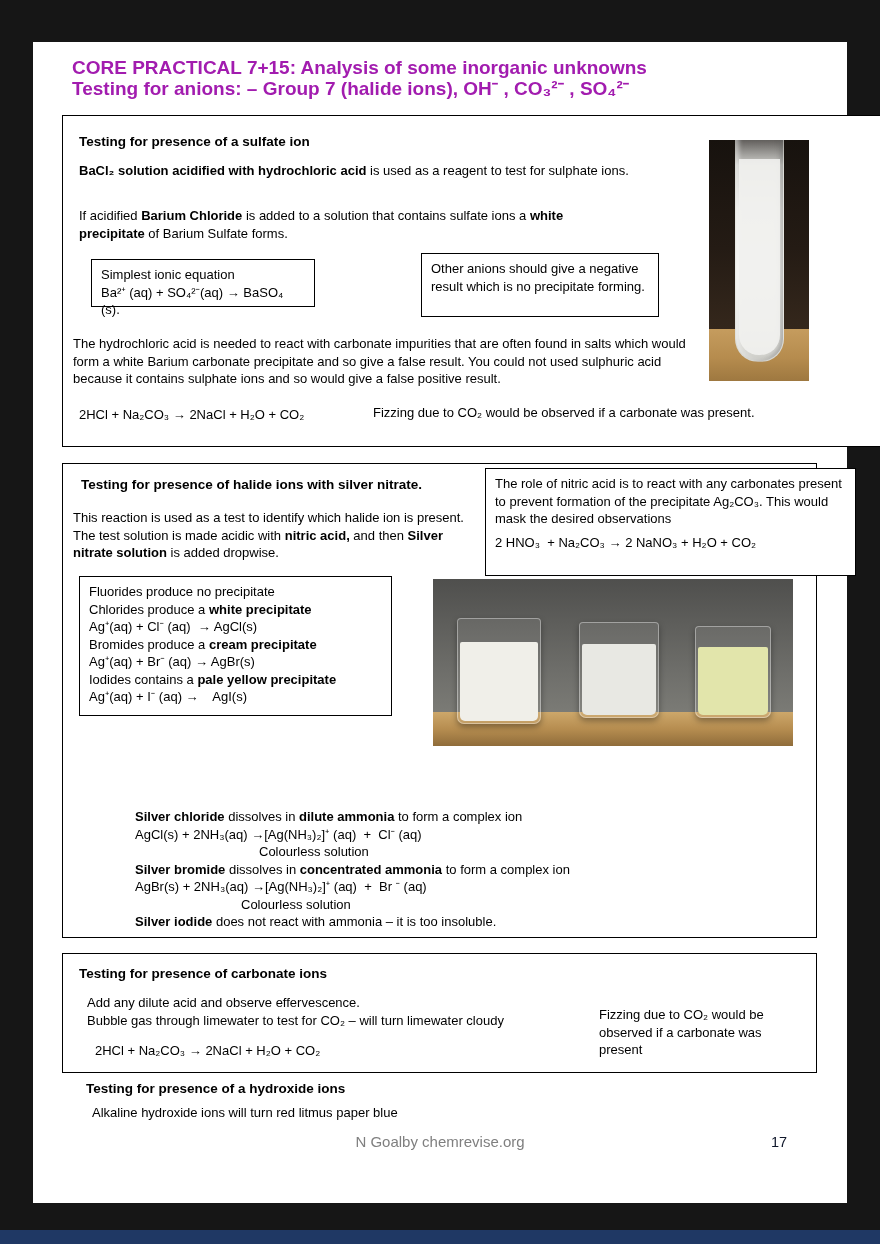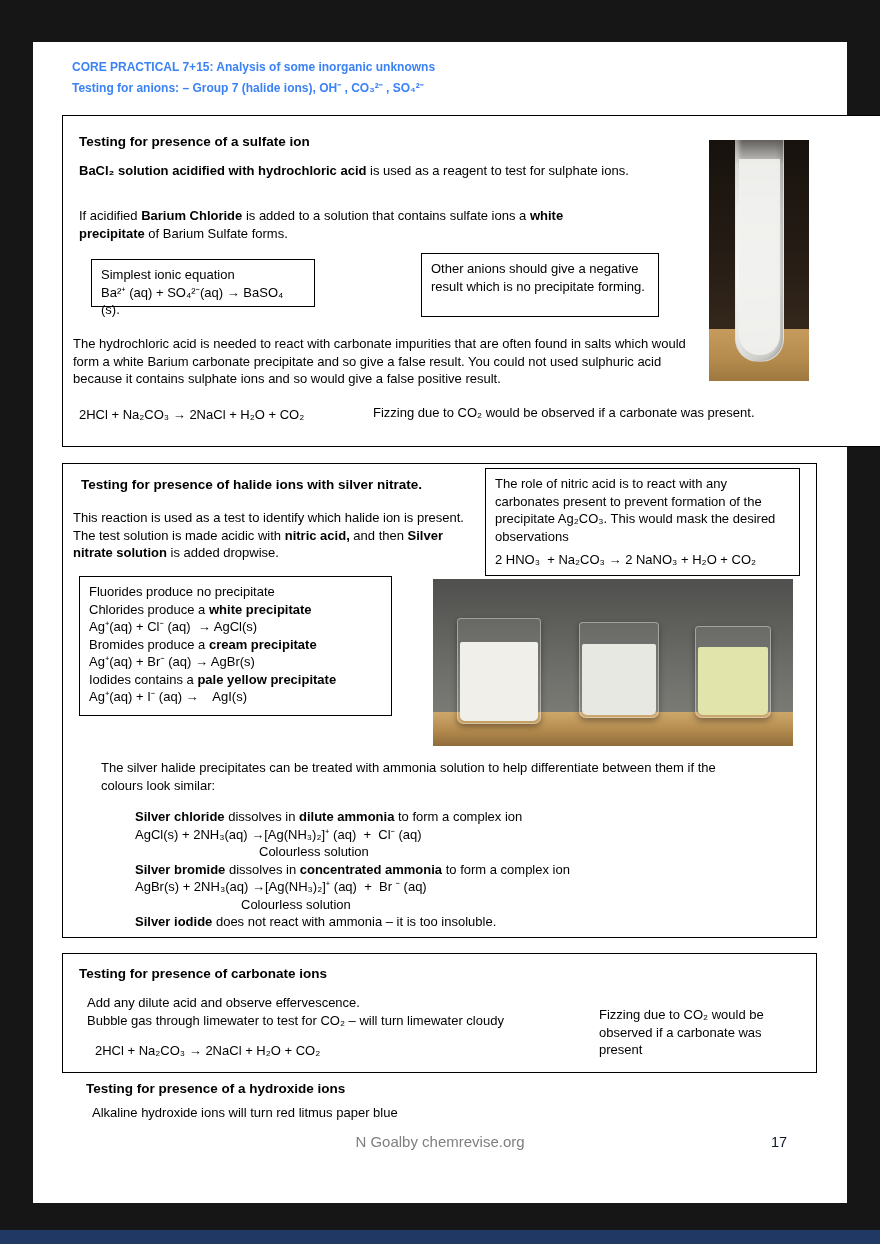--- a/index.html
+++ b/index.html
@@ -3,21 +3,21 @@
 <meta charset="utf-8">
 <style>
   html,body { margin:0; padding:0; background:#101010; }
   .canvas { position:relative; width:880px; height:1244px; overflow:hidden;
             background:#161616; font-family:"Liberation Sans", sans-serif; }
   .page { position:absolute; left:33px; top:42px; width:814px; height:1161px; background:#ffffff; }
   .bottom-bar { position:absolute; left:0; top:1230px; width:880px; height:14px; }
   .abs { position:absolute; }
   .t  { font-size:13px; line-height:17.5px; color:#000; }
   .h  { font-size:13.5px; line-height:17px; font-weight:bold; color:#000; }
-  .title { font-size:12px; line-height:21px; font-weight:bold; color:#3b82f6; }
+  .title { font-size:19px; line-height:21px; font-weight:bold; color:#a21caf; }
   .just { text-align:justify; }
   .pre { white-space:pre-wrap; }
   .box { position:absolute; border:1px solid #000; background:#fff; box-sizing:border-box; }
   .innerbox { position:absolute; border:1px solid #000; background:#fff; box-sizing:border-box; padding:6px 9px; }
   .footer-credit { font-size:15px; color:#7f7f7f; text-align:center; }
   .footer-page { font-size:14.5px; color:#0f172a; }
 
   
   .photo1 { width:100px; height:241px; overflow:hidden;
             background:linear-gradient(180deg,#17120e 0%,#241b14 45%,#33261b 75%,#3a2c1f 100%); }
@@ -83,21 +83,21 @@
         <div class="p1-tube">
           <div class="p1-precip" style="background: rgb(241, 241, 238);"></div>
         </div>
       </div>
     </div>
 
     <div class="box" style="left:29px; top:421px; width:755px; height:475px;">
 
       <div class="abs h" style="left:18px; top:12px;">Testing for presence of halide ions with silver nitrate.</div>
 
-      <div class="innerbox" style="left:422px; top:4px; width:315px; height:108px;">
+      <div class="innerbox" style="left:422px; top:4px; width:371px; height:108px;">
         <div class="t">The role of nitric acid is to react with any carbonates present to prevent formation of the precipitate Ag₂CO₃. This would mask the desired observations</div>
         <div class="t pre" style="margin-top:6px;">2 HNO₃  + Na₂CO₃ → 2 NaNO₃ + H₂O + CO₂</div>
       </div>
 
       <div class="abs t" style="left:10px; top:45px; width:398px;"><span>This reaction is used as a test to identify which halide ion is present. The test solution is made acidic with </span><span style="font-weight: bold;">nitric acid,</span><span> and then </span><span style="font-weight: bold;">Silver nitrate solution</span><span> is added dropwise.</span></div>
 
       <div class="innerbox" style="left:16px; top:112px; width:313px; height:140px;">
         <div class="t pre"><span>Fluorides produce no precipitate</span></div>
         <div class="t pre"><span>Chlorides produce a </span><span style="font-weight: bold;">white precipitate</span></div>
         <div class="t pre"><span>Ag⁺(aq) + Cl⁻ (aq)  → AgCl(s)</span></div>
@@ -113,21 +113,20 @@
           <div class="liquid" style="background: rgb(240, 239, 233);"></div>
         </div>
         <div class="beaker bk2">
           <div class="liquid" style="background: rgb(232, 232, 227);"></div>
         </div>
         <div class="beaker bk3">
           <div class="liquid" style="background: rgb(226, 229, 171);"></div>
         </div>
       </div>
 
-      <div class="abs t" style="left:38px; top:295px; width:648px;">The silver halide precipitates can be treated with ammonia solution to help differentiate between them if the colours look similar:</div>
 
       <div class="abs" style="left:72px; top:344px; width:600px;">
         <div class="t pre"><span style="font-weight: bold;">Silver chloride</span><span> dissolves in </span><span style="font-weight: bold;">dilute ammonia</span><span> to form a complex ion</span></div>
         <div class="t pre"><span>AgCl(s) + 2NH₃(aq) →[Ag(NH₃)₂]⁺ (aq)  +  Cl⁻ (aq)</span></div>
         <div class="t pre" style="margin-left:124px;"><span>Colourless solution</span></div>
         <div class="t pre"><span style="font-weight: bold;">Silver bromide</span><span> dissolves in </span><span style="font-weight: bold;">concentrated ammonia</span><span> to form a complex ion</span></div>
         <div class="t pre"><span>AgBr(s) + 2NH₃(aq) →[Ag(NH₃)₂]⁺ (aq)  +  Br ⁻ (aq)</span></div>
         <div class="t pre" style="margin-left:106px;"><span>Colourless solution</span></div>
         <div class="t pre"><span style="font-weight: bold;">Silver iodide</span><span> does not react with ammonia – it is too insoluble.</span></div>
       </div>

